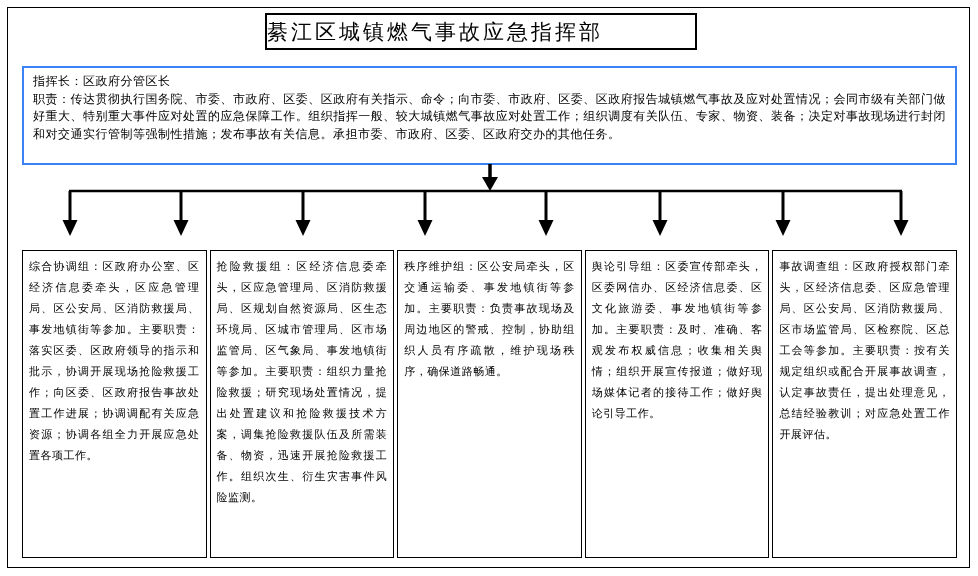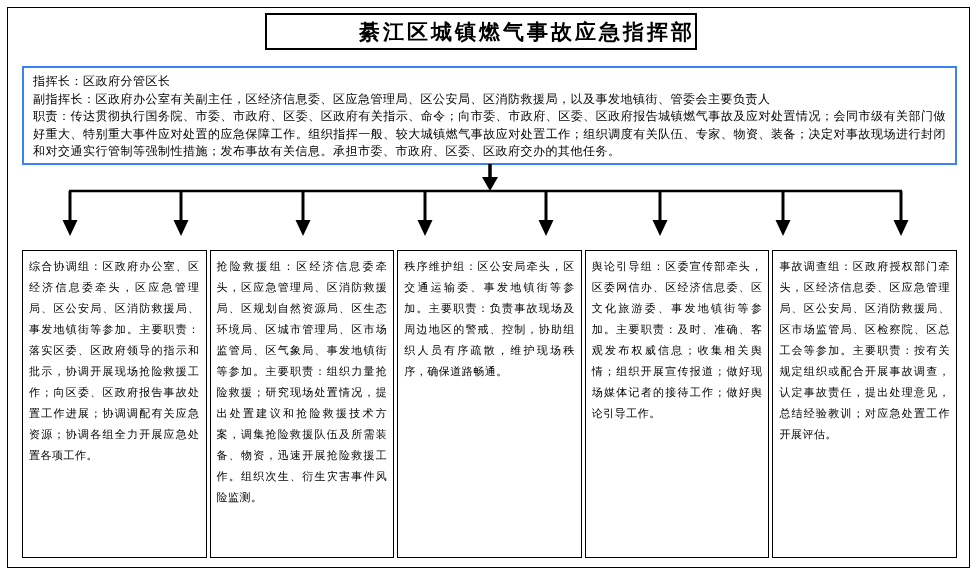--- a/index.html
+++ b/index.html
@@ -20,23 +20,23 @@
     border: 1.5px solid #000000;
   }
   .title-box {
     position: absolute;
     left: 265px; top: 13px;
     width: 432px; height: 37px;
     border: 2px solid #000000;
     background: #ffffff;
     display: flex;
     align-items: center;
-    justify-content: flex-end;
+    justify-content: flex-start;
     font-size: 21px;
-    font-weight: bold;
+    font-weight: normal;
     letter-spacing: 3px;
     white-space: nowrap;
   }
   .header-box {
     position: absolute;
     left: 22px; top: 66px;
     width: 935px; height: 99px;
     border: 2px solid #3b82f6;
     padding: 5px 9px;
     font-size: 12px;
@@ -83,21 +83,20 @@
 <div class="canvas">
 
   <div class="outer-frame"></div>
 
   <div class="title-box">
     <span>綦江区城镇燃气事故应急指挥部</span>
   </div>
 
   <div class="header-box">
     <p>指挥长：区政府分管区长</p>
-    <p>副指挥长：区政府办公室有关副主任，区经济信息委、区应急管理局、区公安局、区消防救援局，以及事发地镇街、管委会主要负责人</p>
     <p>职责：传达贯彻执行国务院、市委、市政府、区委、区政府有关指示、命令；向市委、市政府、区委、区政府报告城镇燃气事故及应对处置情况；会同市级有关部门做好重大、特别重大事件应对处置的应急保障工作。组织指挥一般、较大城镇燃气事故应对处置工作；组织调度有关队伍、专家、物资、装备；决定对事故现场进行封闭和对交通实行管制等强制性措施；发布事故有关信息。承担市委、市政府、区委、区政府交办的其他任务。</p>
   </div>
 
   <svg class="connector" viewBox="0 0 978 86" aria-hidden="true">
     <g>
       <line x1="490" y1="0" x2="490" y2="15" stroke-width="3.5"></line>
       <polygon points="482,13 498,13 490,27"></polygon>
     </g>
     <line x1="69" y1="27" x2="902" y2="27" stroke-width="2.5"></line>
     <g>

